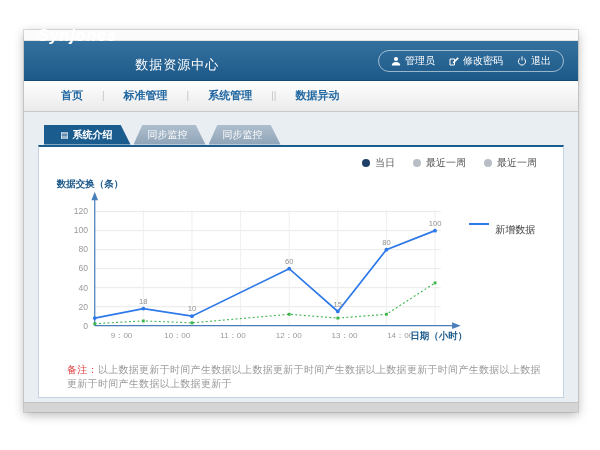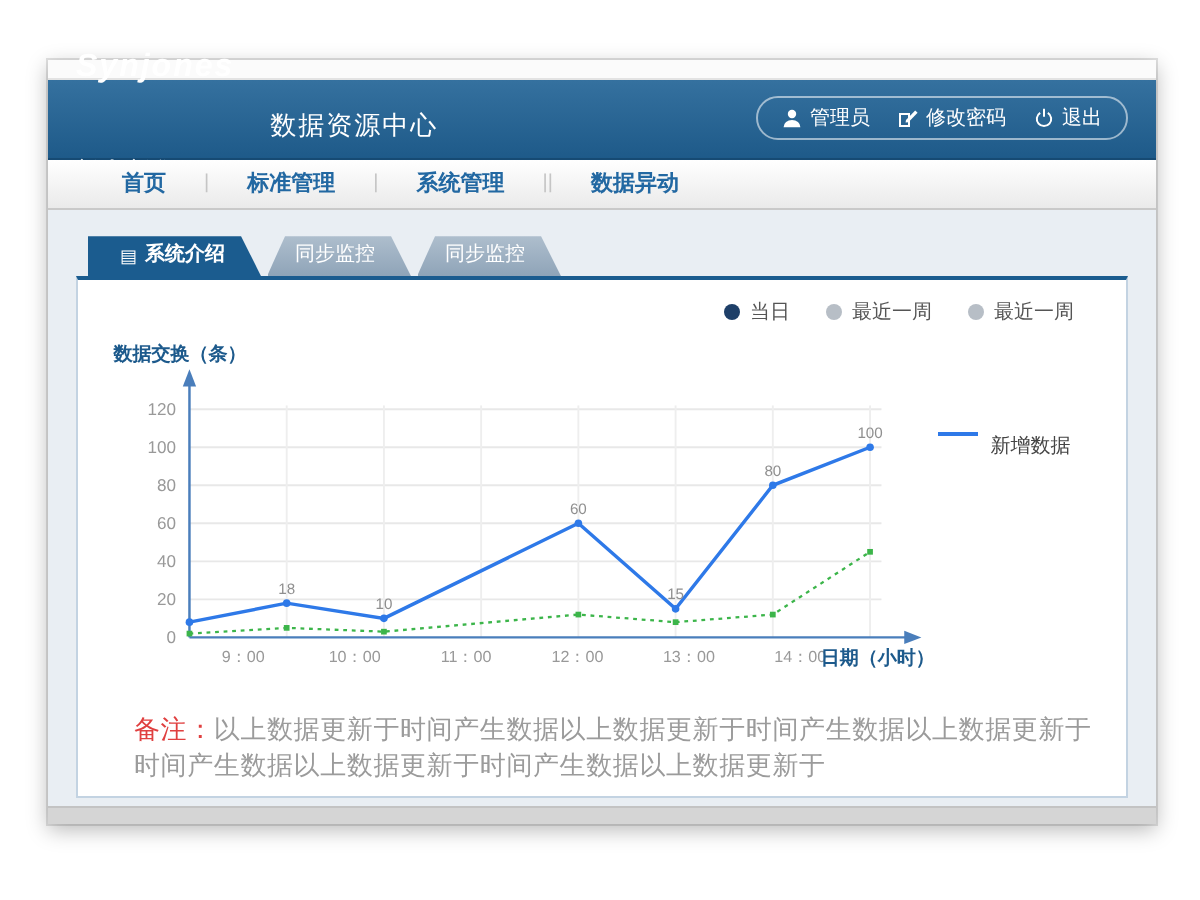--- a/index.html
+++ b/index.html
@@ -34,21 +34,21 @@
   .radios { display:flex; justify-content:flex-end; gap:18px; padding-right:14px; height:16px; }
   .radio { display:flex; align-items:center; gap:5px; font-size:10px; color:#555; cursor:pointer; }
   .dot { width:8px; height:8px; border-radius:50%; background:#b7bec6; }
   .dot.selected { background:#1e3f68; }
   .chart-row { display:flex; margin-top:0; }
   .chart-legend { margin-top:52px; margin-left:0; width:86px; }
   .legend-item { display:flex; align-items:flex-start; gap:6px; font-size:10px; color:#444; margin-bottom:10px; }
   .sample { width:20px; height:0; }
   .sample.solid { border-top:2px solid #2e79e8; }
   .sample.dotted { border-top:2px dotted #3cb54a; }
-  .note { margin:10px 0 0 16px; font-size:13px; letter-spacing:0.3px; }
+  .note { margin:10px 0 0 16px; font-size:10px; letter-spacing:0.3px; }
   .note-prefix { color:#e04040; }
   .note-text { color:#9b9b9b; }
   .footer { height:13px; background:#d5d5d5; border-top:1px solid #c3c3c3; }
   svg text { font-family:"Liberation Sans","DejaVu Sans",sans-serif; }
 </style>
 </head>
 <body>
 
 <div class="page">
   <div class="window">

